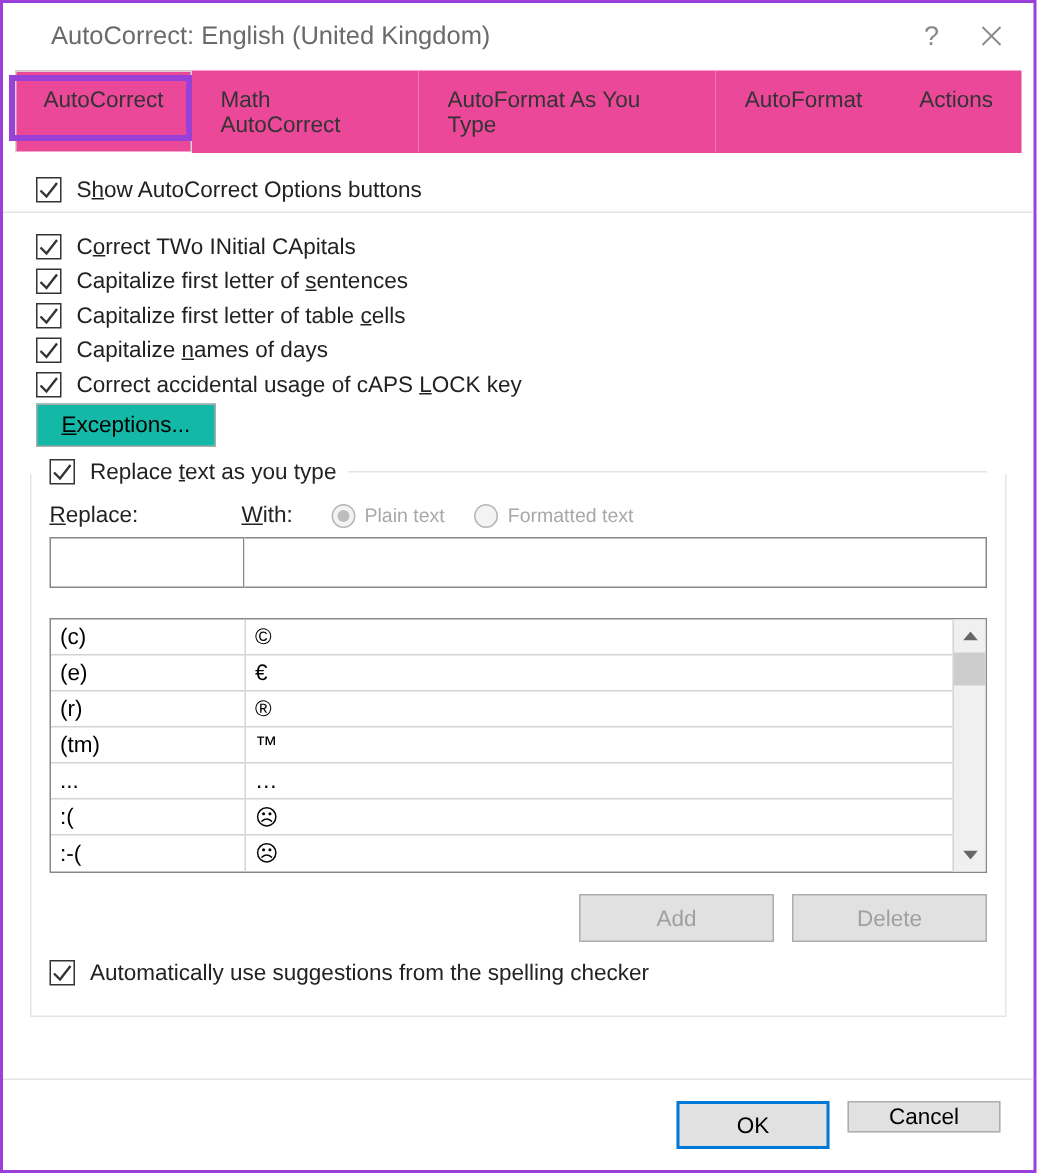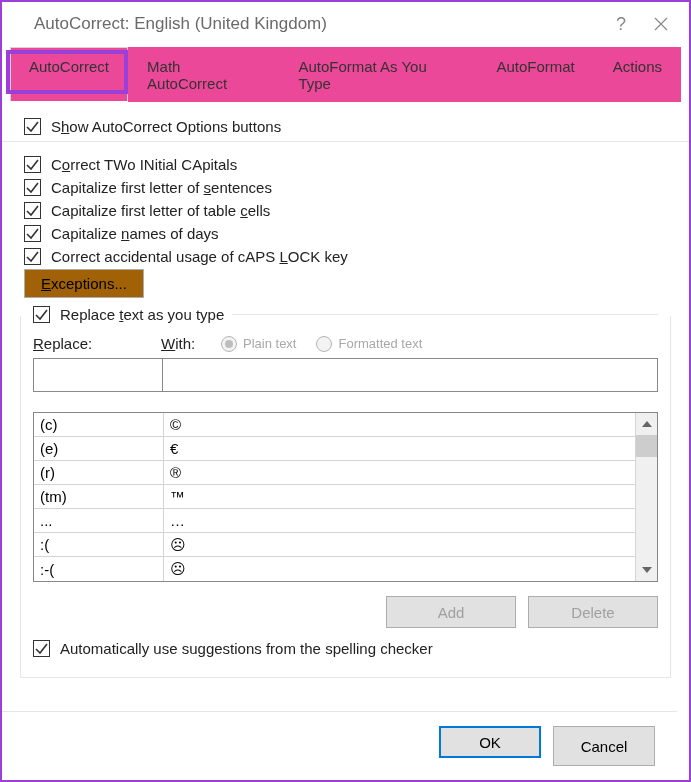--- a/index.html
+++ b/index.html
@@ -11,21 +11,21 @@
 .tab { padding: 10px 18px; font-size: 15px; color: #333; cursor: pointer; border: 1px solid transparent; border-bottom: none; position: relative; top: 1px; background: #ec4899; }
 .tab.active { border-color: #d4d4d4; border-bottom: 1px solid #fff; }
 .tab-highlight { position: absolute; top: 48px; left: 4px; width: 122px; height: 44px; border: 4px solid #9a3fd8; pointer-events: none; z-index: 10; }
 .content { padding: 10px 22px 12px 22px; }
 .chk-row { display: flex; align-items: center; margin: 6px 0; }
 .chk { width: 17px; height: 17px; border: 1px solid #333; margin-right: 10px; display: inline-flex; align-items: center; justify-content: center; cursor: pointer; }
 .chk svg { width: 13px; height: 13px; }
 .chk-label { font-size: 15px; color: #222; }
 .hr { border: none; border-top: 1px solid #e5e5e5; margin: 6px -22px 8px -22px; }
 .section-top { display: flex; justify-content: flex-start; align-items: flex-start; flex-direction: column; }
-.exc-btn { padding: 5px 16px; font-size: 15px; background: #a16207; border: 1px solid #adadad; cursor: pointer; margin-top: -2px; }
+.exc-btn { padding: 5px 16px; font-size: 15px; background: #14b8a6; border: 1px solid #adadad; cursor: pointer; margin-top: -2px; }
 .group { border: 1px solid #e5e5e5; border-top: none; margin: 18px -4px 0 -4px; padding: 0 12px 14px 12px; position: relative; }
 .group-top { display: flex; align-items: center; position: relative; top: -10px; }
 .group-top .line { flex: 1; border-top: 1px solid #e5e5e5; margin-left: 8px; }
 .field-row { display: flex; align-items: center; margin-top: 2px; }
 .field-label { font-size: 15px; color: #222; }
 .replace-col { width: 128px; }
 .with-label { width: 50px; }
 .radio { width: 16px; height: 16px; border: 1px solid #b5b5b5; border-radius: 50%; display: inline-block; margin: 0 6px 0 10px; position: relative; background: #f3f3f3; }
 .radio.sel::after { content: ""; position: absolute; top: 3px; left: 3px; width: 8px; height: 8px; border-radius: 50%; background: #bdbdbd; }
 .radio-label { color: #a8a8a8; font-size: 13px; margin-right: 10px; }
@@ -38,23 +38,23 @@
 .tbl-row { display: flex; height: 24px; align-items: center; border-bottom: 1px solid #d4d4d4; }
 .tbl-row:last-child { border-bottom: none; }
 .cell-a { width: 130px; padding-left: 6px; font-size: 15px; border-right: 1px solid #d4d4d4; height: 100%; display: flex; align-items: center; }
 .cell-b { flex: 1; padding-left: 6px; font-size: 15px; }
 .scrollbar { width: 22px; background: #f0f0f0; display: flex; flex-direction: column; border-left: 1px solid #d4d4d4; }
 .sb-btn { height: 22px; display: flex; align-items: center; justify-content: center; color: #666; cursor: pointer; }
 .sb-thumb { background: #cdcdcd; height: 22px; }
 .sb-track { flex: 1; }
 .btn-row { display: flex; justify-content: flex-end; gap: 12px; margin-top: 14px; }
 .btn { width: 130px; height: 32px; background: #e1e1e1; border: 1px solid #adadad; font-size: 15px; color: #a0a0a0; cursor: pointer; }
-.bottom-bar { border-top: 1px solid #e5e5e5; padding: 14px 22px; display: flex; justify-content: flex-end; gap: 12px; position: absolute; bottom: 0; left: 0; right: 12px; }
+.bottom-bar { border-top: 1px solid #e5e5e5; padding: 14px 22px; display: flex; justify-content: flex-end; gap: 12px; position: absolute; bottom: 0; left: 0; right: 0; }
 .ok-btn { width: 102px; height: 32px; background: #e1e1e1; border: 2px solid #0078d7; font-size: 15px; cursor: pointer; }
-.cancel-btn { width: 102px; height: 40px; background: #e1e1e1; border: 1px solid #adadad; font-size: 15px; cursor: pointer; }
+.cancel-btn { width: 102px; height: 21px; background: #e1e1e1; border: 1px solid #adadad; font-size: 15px; cursor: pointer; }
 u.ul { text-decoration: underline; }
 </style>
 </head>
 <body>
 
 <div class="titlebar">
   <div class="titlebar-title">AutoCorrect: English (United Kingdom)</div>
   <div class="title-btn">?</div>
   <div class="title-btn">
     <svg width="14" height="14" viewBox="0 0 14 14">

